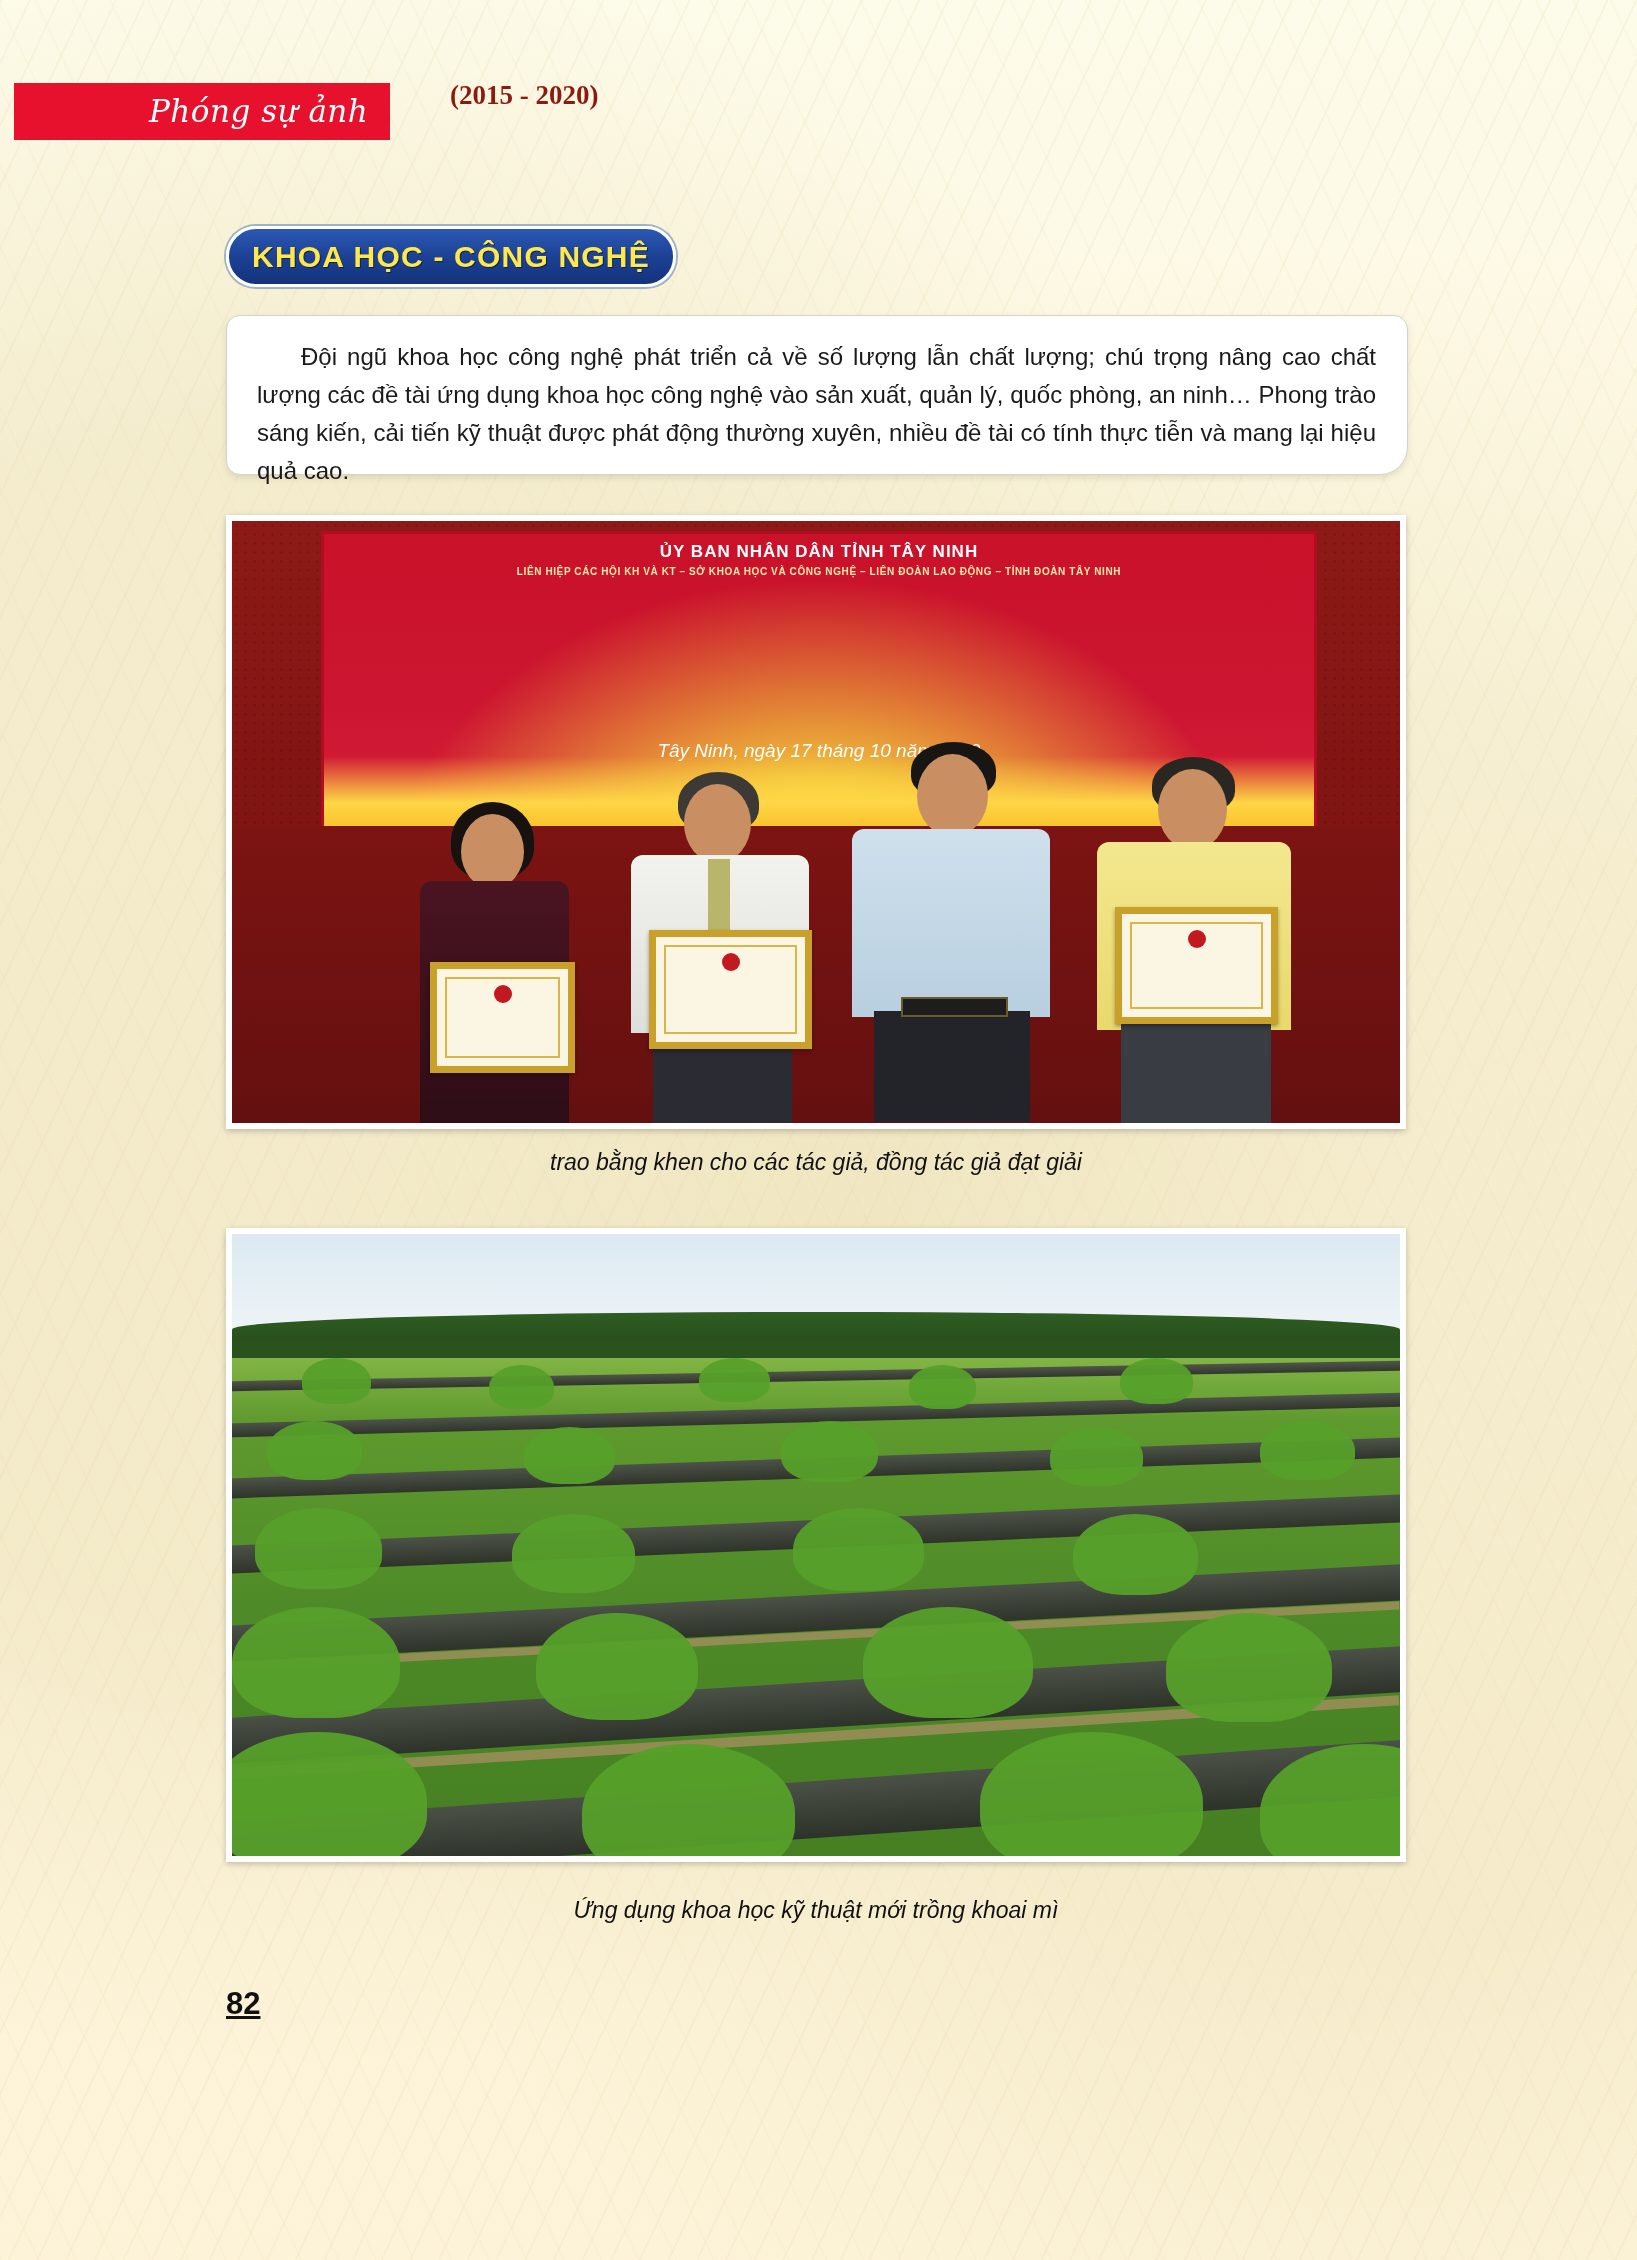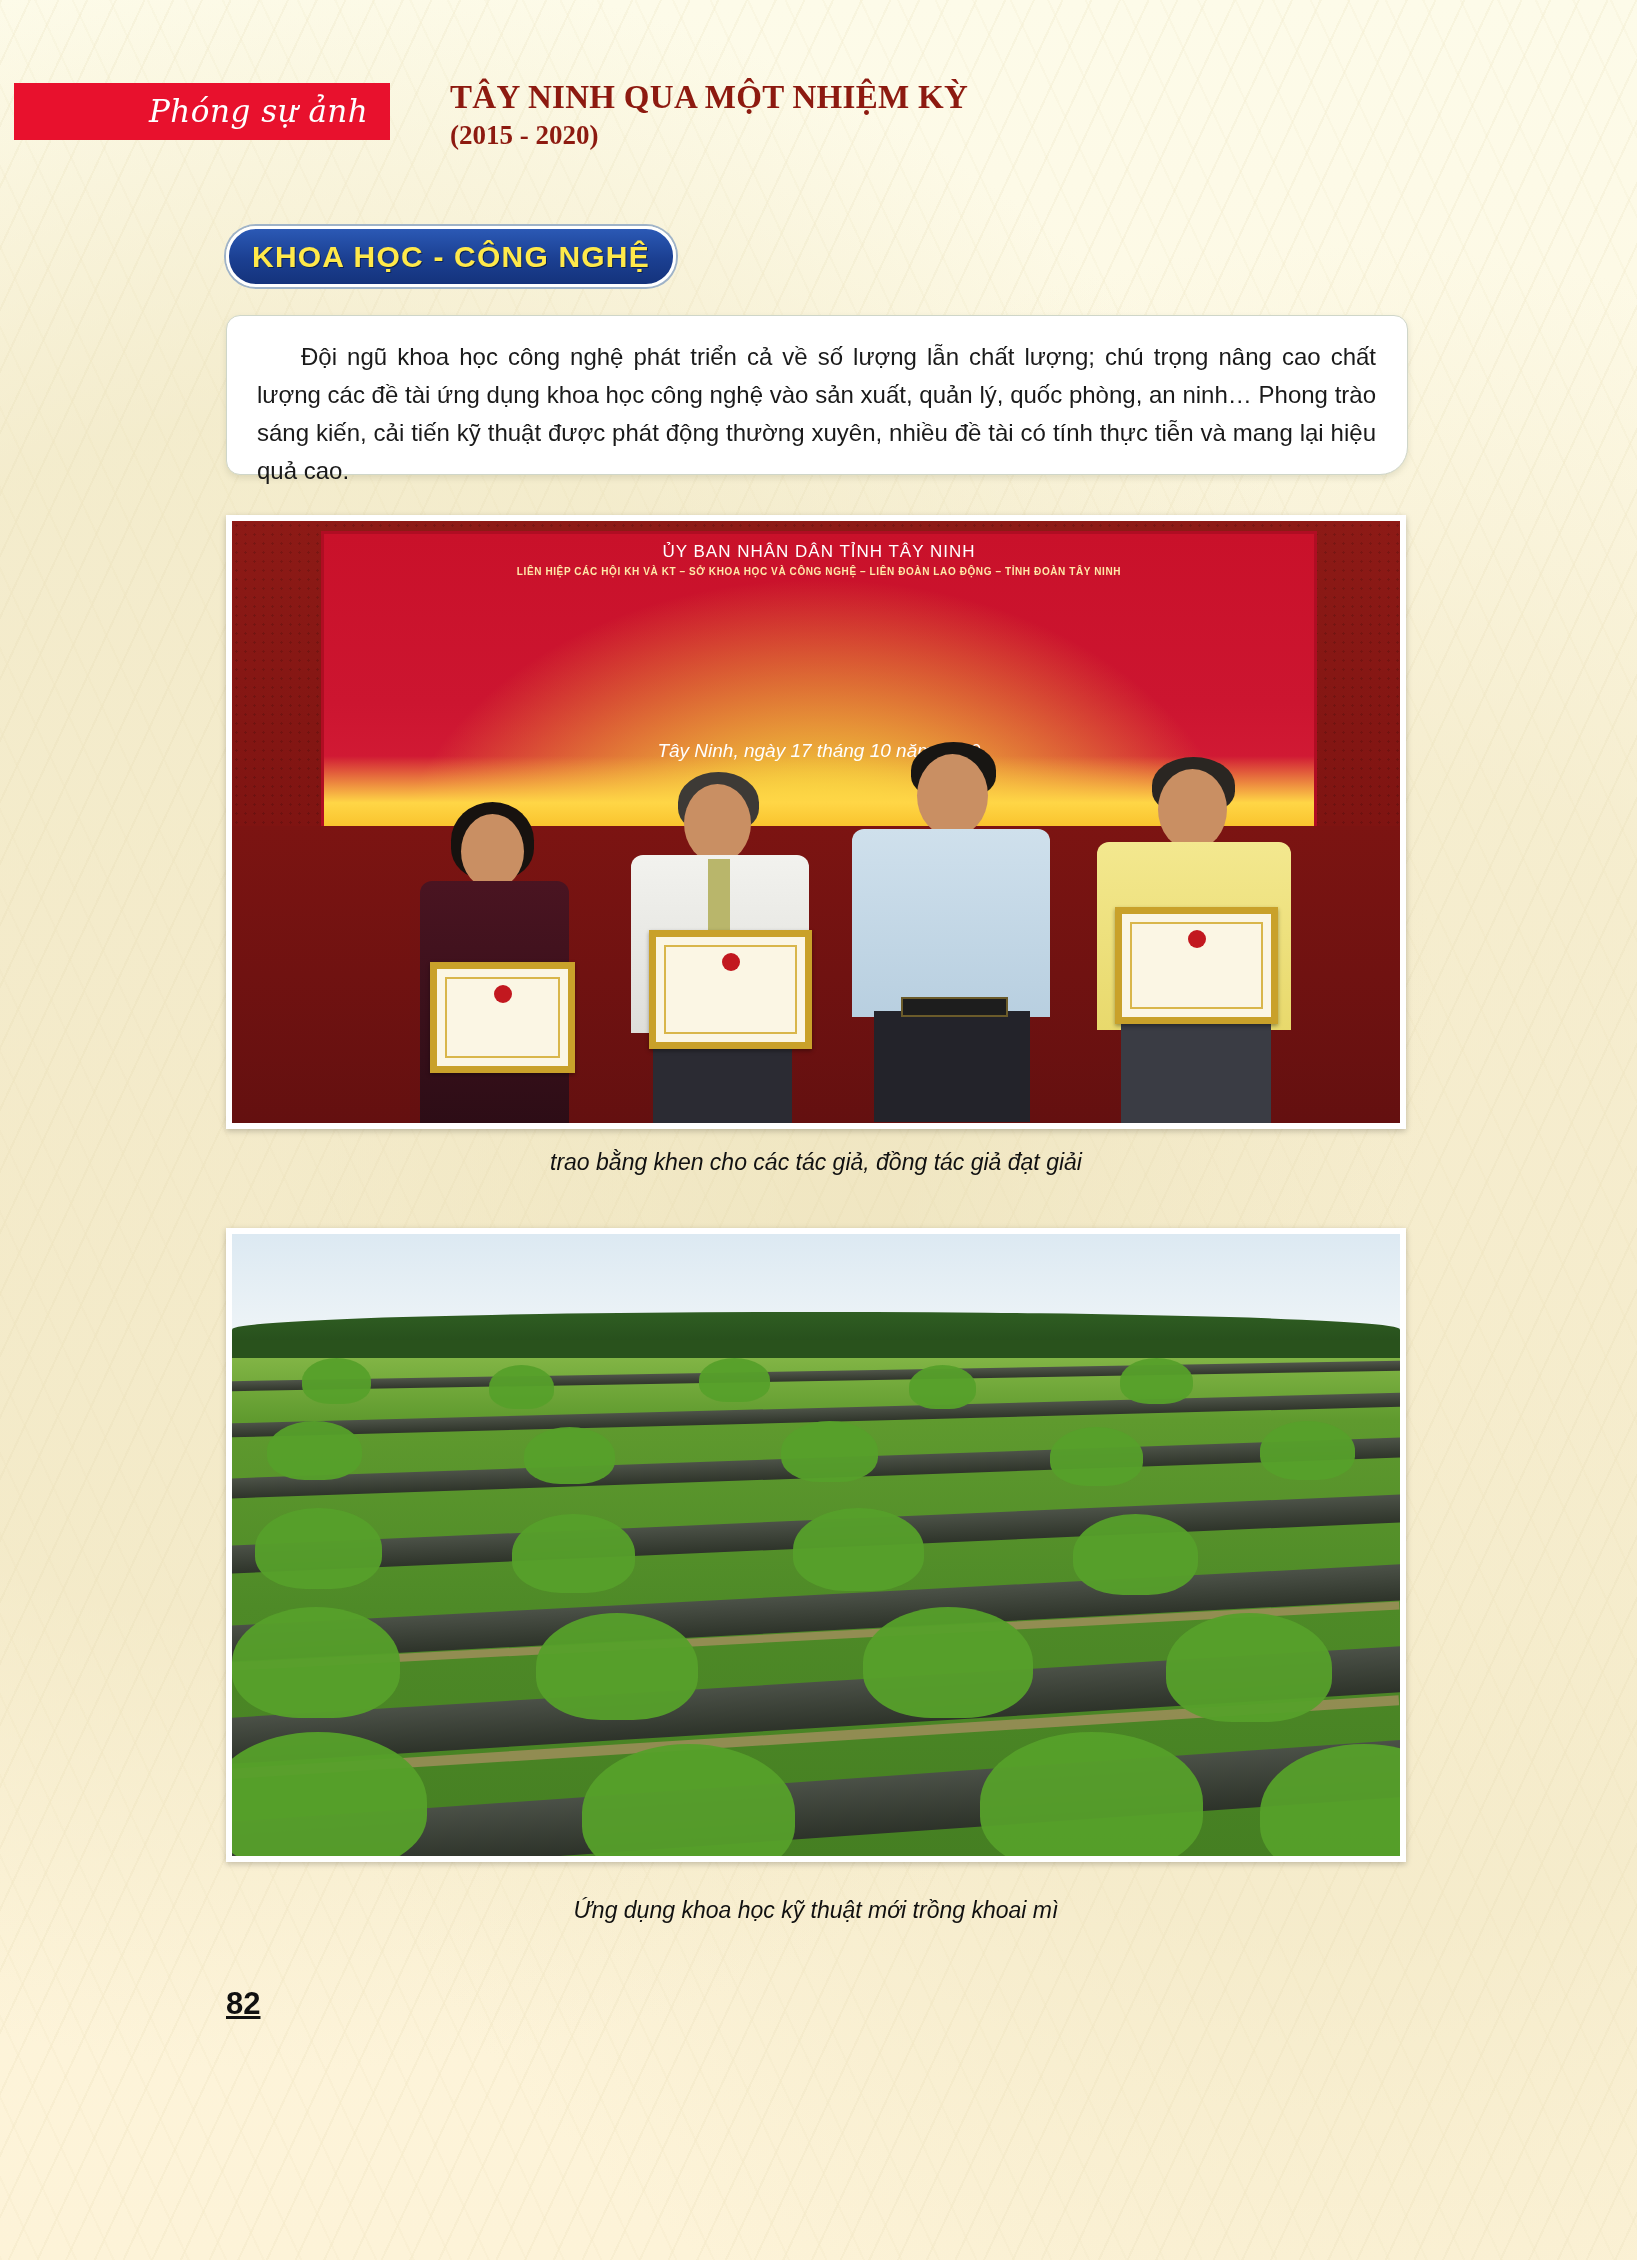--- a/index.html
+++ b/index.html
@@ -110,21 +110,21 @@
     background:
       radial-gradient(ellipse at 50% 120%, #f2d13a 0 20%, rgba(242,209,58,0) 62%),
       linear-gradient(180deg,#c9112a 0%, #cc1530 55%, #d8203a 100%);
     border:3px solid #b00d23;
   }
   .banner:before{
     content:"";position:absolute;left:0;bottom:0;width:100%;height:85px;
     background:linear-gradient(180deg, rgba(255,215,70,0) 0%, #ffd646 55%, #f6b81e 100%);
   }
   .bn{position:absolute;width:100%;text-align:center;color:#fff;white-space:nowrap;}
-  .bn1{top:8px;font-size:17px;letter-spacing:1px;font-weight:400;}
+  .bn1{top:8px;font-size:17px;letter-spacing:1px;font-weight:700;}
   .bn2{top:32px;font-size:10px;letter-spacing:0.6px;color:#ffe9a8;font-weight:700;}
   .bn3{top:51px;font-size:51px;font-weight:700;color:#ffe01f;
        text-shadow:2px 2px 0 #7d0b18;letter-spacing:1px;font-family:"DejaVu Sans",sans-serif;}
   .bn4{top:117px;font-size:30px;font-weight:700;color:#ffffff;text-shadow:2px 2px 0 #7d0b18;}
   .bn5{top:158px;font-size:32px;font-weight:700;color:#ffe01f;text-shadow:2px 2px 0 #7d0b18;}
   .bn6{top:206px;font-size:19px;font-style:italic;color:#fff;}
   .stage{
     position:absolute;left:0;bottom:0;width:100%;height:297px;
     background:linear-gradient(180deg,#7c1412 0%, #641010 100%);
   }
@@ -161,21 +161,20 @@
 <body>
 
 <div class="page-bg"></div>
 
 <div class="sheet">
 
   <div class="hdr-tag"></div>
   <div class="hdr-tag-text">Phóng sự ảnh</div>
 
   <div class="hdr-title">
-    <div class="l1">TÂY NINH QUA MỘT NHIỆM KỲ</div>
     <div class="l2">(2015 - 2020)</div>
   </div>
 
   <div class="badge-wrap">
     <div class="badge-shadow"></div>
     <div class="badge">
       <span class="badge-text">KHOA HỌC - CÔNG NGHỆ</span>
     </div>
   </div>
 

